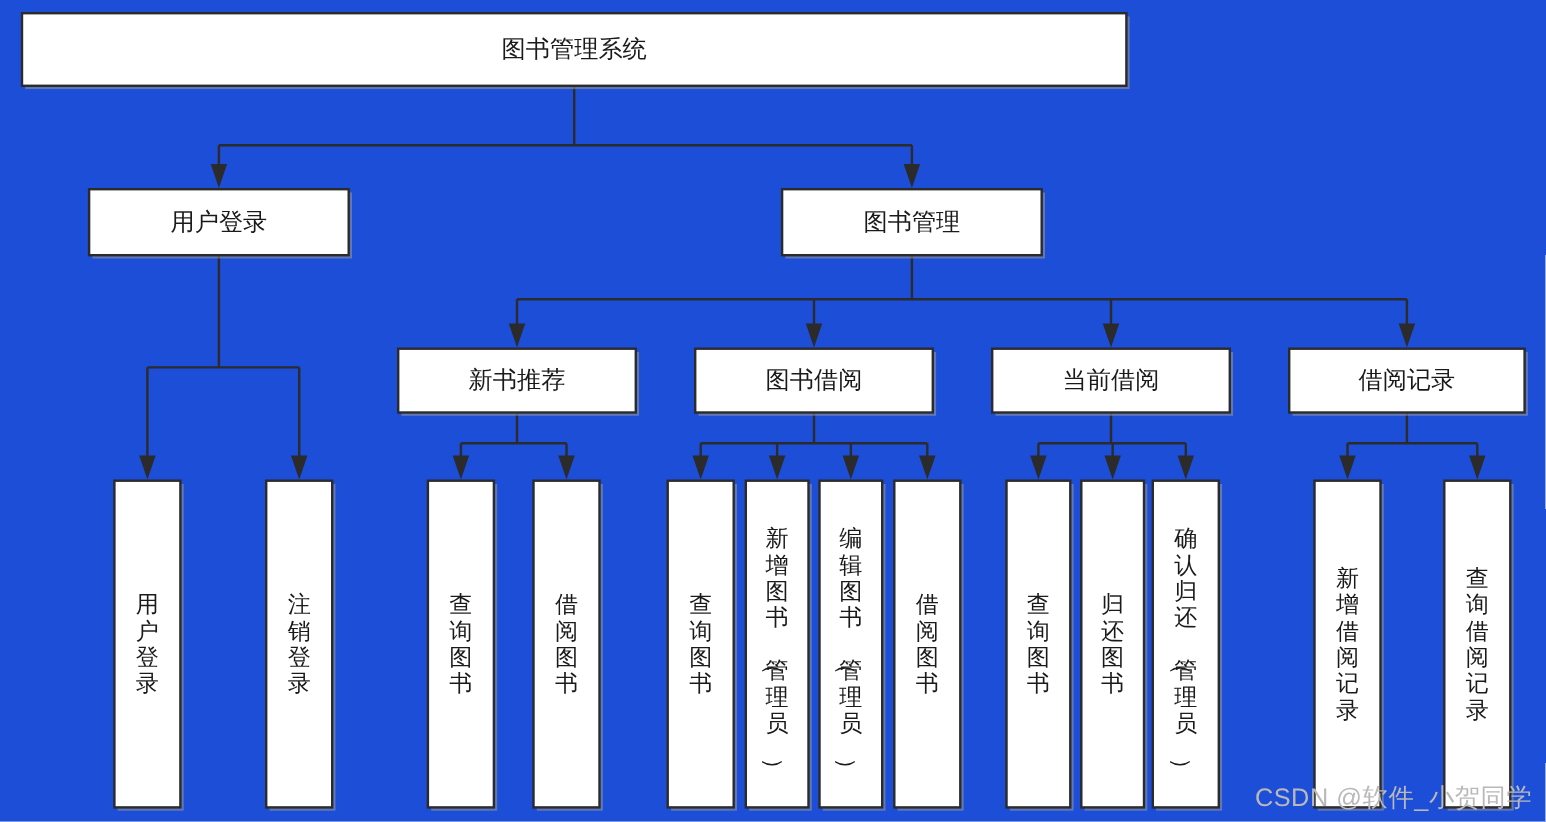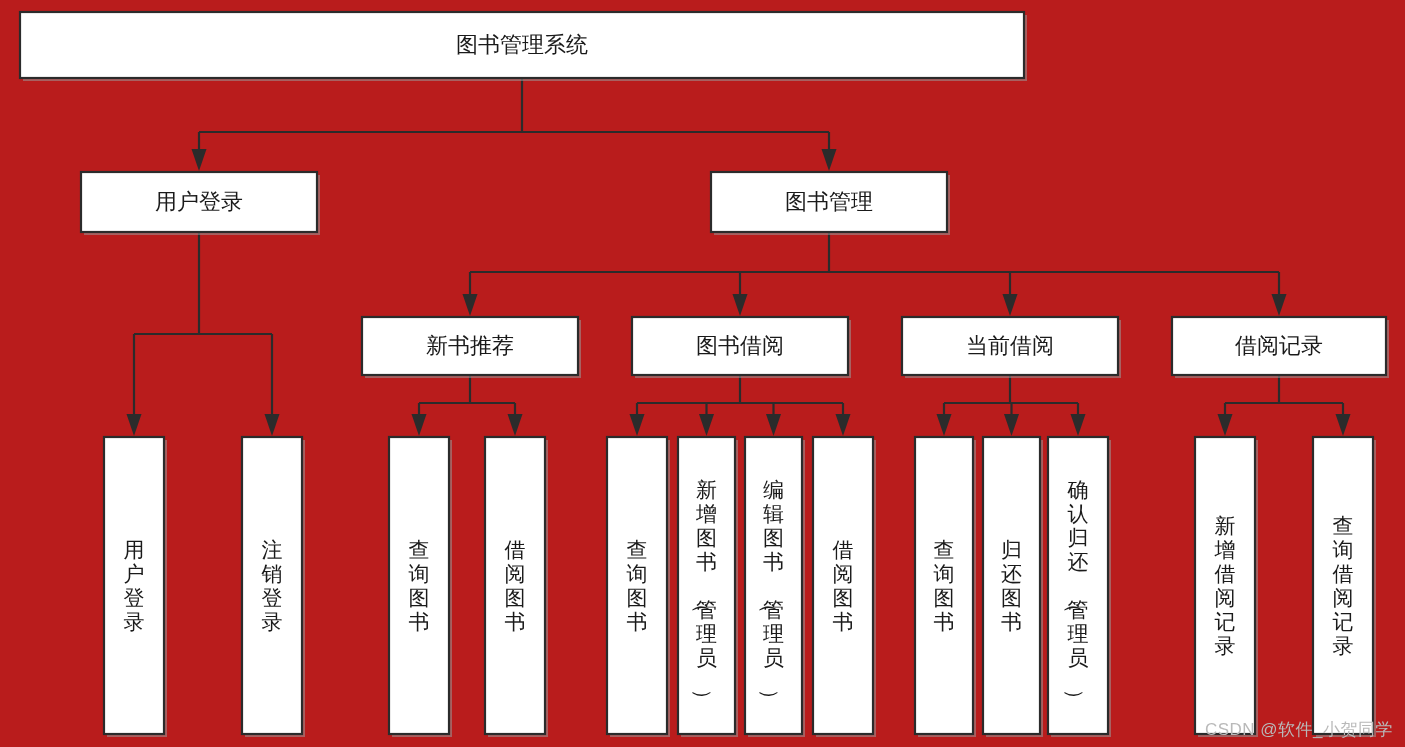--- a/index.html
+++ b/index.html
@@ -7,21 +7,21 @@
     padding: 0;
     background: #ffffff;
   }
   body {
     font-family: "Liberation Sans", "DejaVu Sans", sans-serif;
   }
   #diagram-root {
     position: relative;
     width: 1405px;
     height: 747px;
-    background: #b91c1c;
+    background: #1d4ed8;
     overflow: hidden;
   }
   svg#flow {
     position: absolute;
     left: 0;
     top: 0;
     width: 1405px;
     height: 747px;
   }
   .node-box {
@@ -54,21 +54,21 @@
     font-family: "Liberation Sans", "DejaVu Sans", sans-serif;
     font-size: 21px;
     fill: #1a1a1a;
     text-anchor: middle;
   }
   .watermark {
     position: absolute;
     right: 12px;
     bottom: 6px;
     font-family: "Liberation Sans", "DejaVu Sans", sans-serif;
-    font-size: 17px;
+    font-size: 23px;
     color: #b9b9b9;
     letter-spacing: 0.5px;
     white-space: nowrap;
     user-select: none;
   }
 </style>
 </head>
 <body>
 
 <div id="diagram-root">

